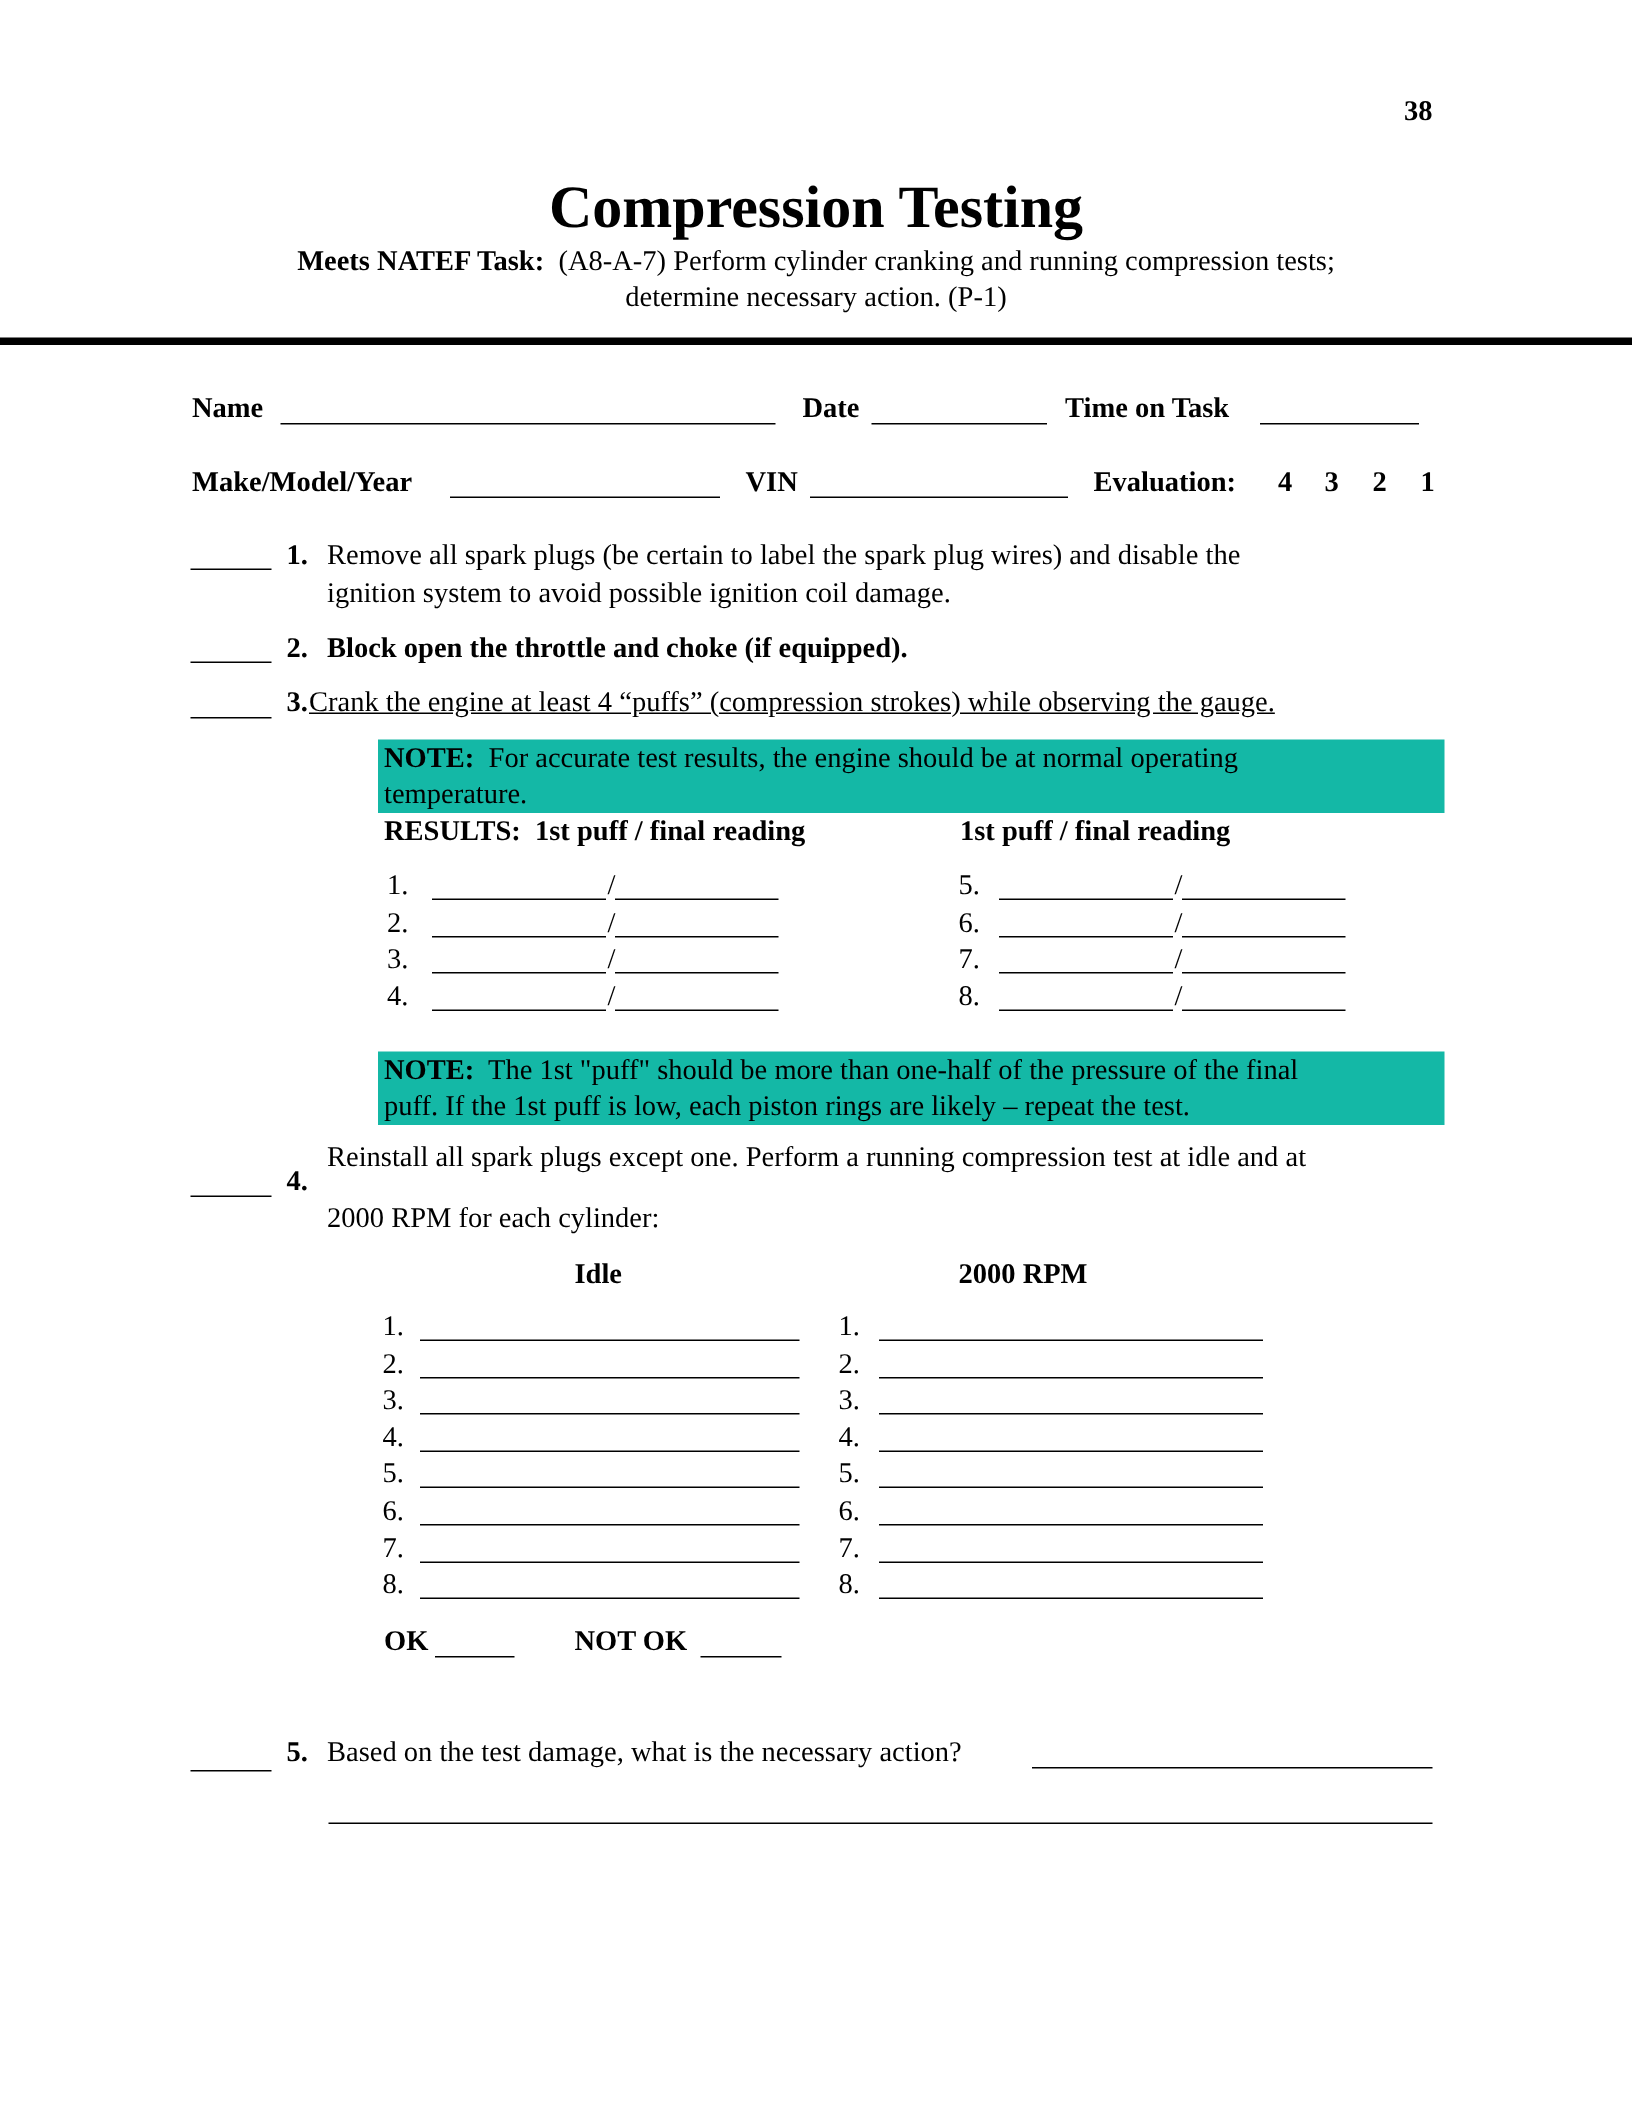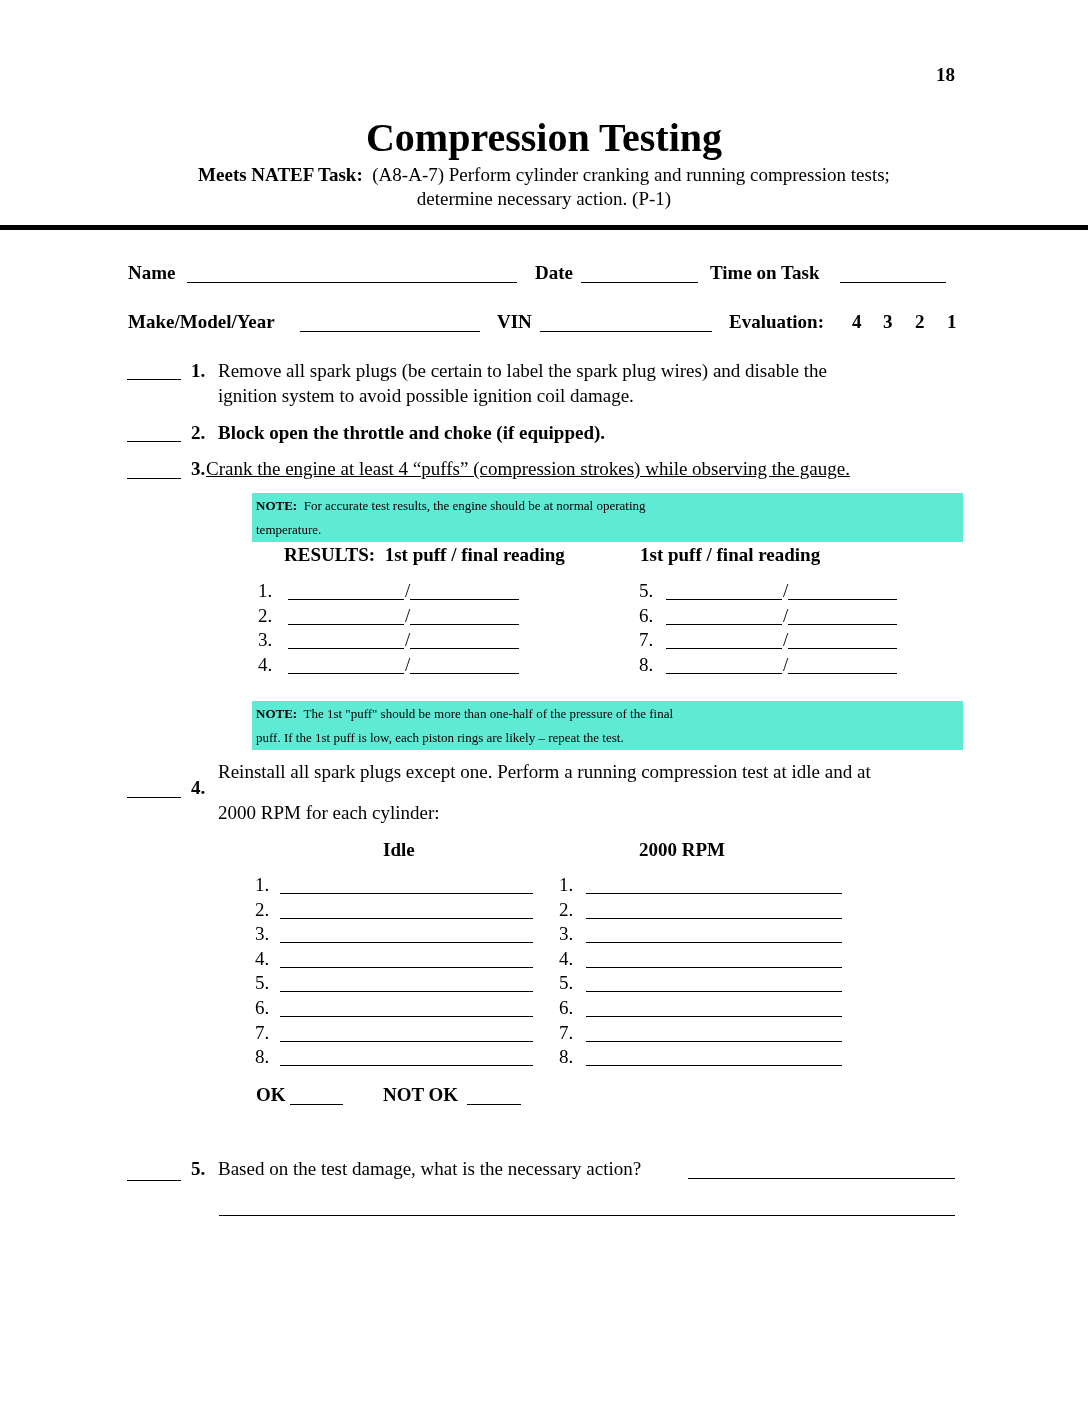--- a/index.html
+++ b/index.html
@@ -7,28 +7,28 @@
          font-family: "Liberation Serif", "DejaVu Serif", serif; color: #000; }
   .abs { position: absolute; white-space: nowrap; }
   .b { font-weight: bold; }
   .t19 { font-size: 19px; line-height: 24px; }
   .line { position: absolute; border-bottom: 1.5px solid #000; height: 0; }
   #page-number { left: 936px; top: 64px; font-size: 19px; font-weight: bold; }
   #title { left: 0; width: 1088px; top: 114px; text-align: center; font-size: 40px; font-weight: bold; line-height: 48px; }
   #subtitle1 { left: 0; width: 1088px; top: 163px; text-align: center; font-size: 19px; line-height: 24px; }
   #subtitle2 { left: 0; width: 1088px; top: 187px; text-align: center; font-size: 19px; line-height: 24px; }
   #rule { position: absolute; left: 0; top: 225px; width: 1088px; height: 5px; background: #000; }
-  .note { position: absolute; background: #5eead4; font-size: 13px; line-height: 24px; padding: 0 20px; box-sizing: border-box; }
+  .note { position: absolute; background: #14b8a6; font-size: 19px; line-height: 24px; padding: 0 20px; box-sizing: border-box; }
   .num { position: absolute; font-size: 19px; line-height: 24px; }
   .slash { position: absolute; font-size: 19px; line-height: 24px; }
 </style>
 </head>
 <body>
 
-<div id="page-number" class="abs">18</div>
+<div id="page-number" class="abs">38</div>
 <div id="title" class="abs">Compression Testing</div>
 <div id="subtitle1" class="abs"><span class="b">Meets NATEF Task:</span>&nbsp; <span>(A8-A-7)  Perform cylinder cranking and running compression tests;</span></div>
 <div id="subtitle2" class="abs">determine necessary action. (P-1)</div>
 <div id="rule"></div>
 
 <div class="abs t19 b" style="left:128px;top:261px;">Name</div>
 <div class="line" style="left:187px;top:282px;width:330px;"></div>
 <div class="abs t19 b" style="left:535px;top:261px;">Date</div>
 <div class="line" style="left:581px;top:282px;width:117px;"></div>
 <div class="abs t19 b" style="left:710px;top:261px;">Time on Task</div>
@@ -55,21 +55,21 @@
 
 <div class="line" style="left:127px;top:478px;width:54px;"></div>
 <div class="abs t19 b" style="left:191px;top:457px;">3.</div>
 <div class="abs t19" style="left:206px;top:457px;text-decoration:underline;">Crank the engine at least 4 “puffs” (compression strokes) while observing the gauge.</div>
 
 <div class="note" style="left:252px;top:493px;width:711px;height:49px;">
   <div style="position:absolute;left:4px;top:1px;white-space:nowrap;"><span class="b">NOTE:</span>&nbsp; <span>For accurate test results, the engine should be at normal operating</span></div>
   <div style="position:absolute;left:4px;top:25px;white-space:nowrap;font-family:Liberation Serif, serif;">temperature.</div>
 </div>
 
-<div class="abs t19 b" style="left:256px;top:543px;margin-left:28px;"><span>RESULTS:</span>&nbsp; <span>1st puff / final reading</span></div>
+<div class="abs t19 b" style="left:256px;top:543px;"><span>RESULTS:</span>&nbsp; <span>1st puff / final reading</span></div>
 <div class="abs t19 b" style="left:640px;top:543px;">1st puff / final reading</div>
 
 <div id="results-left">
     <div class="num" style="left: 258px; top: 579px;">1.</div>
     <div class="line" style="left: 288px; top: 599px; width: 116px;"></div>
     <div class="slash" style="left: 405px; top: 579px;">/</div>
     <div class="line" style="left: 410px; top: 599px; width: 109px;"></div>
     <div class="num" style="left: 258px; top: 603.7px;">2.</div>
     <div class="line" style="left: 288px; top: 623.7px; width: 116px;"></div>
     <div class="slash" style="left: 405px; top: 603.7px;">/</div>

